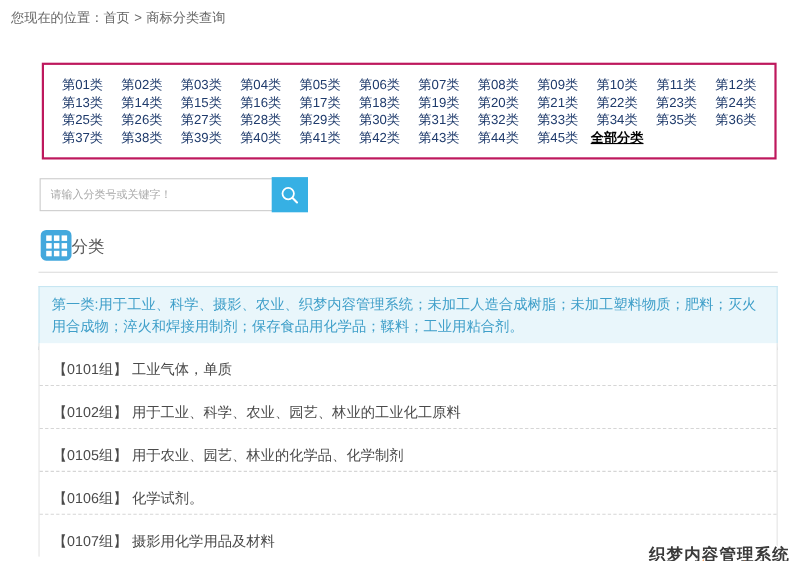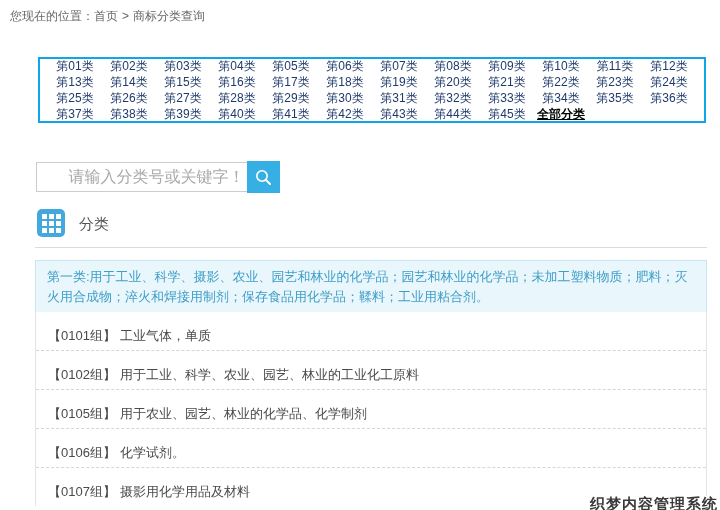--- a/index.html
+++ b/index.html
@@ -5,40 +5,40 @@
   html,body{margin:0;padding:0;background:#fff;}
   .page{position:relative;width:720px;height:510px;background:#fff;overflow:hidden;
         font-family:"Liberation Sans","DejaVu Sans",sans-serif;}
 
   
   .breadcrumb{position:absolute;left:10px;top:8px;font-size:12px;color:#666;}
   .breadcrumb a{color:#666;text-decoration:none;cursor:pointer;text-align:center;}
   .breadcrumb .sep{margin:0 4px;}
 
   
-  .grid-box{position:absolute;left:38px;top:57px;width:668px;height:66px;box-sizing:border-box;
-            border:2px solid #0ea5e9;display:grid;grid-template-columns:repeat(12,1fr);
+  .grid-box{position:absolute;left:38px;top:57px;width:668px;height:88px;box-sizing:border-box;
+            border:2px solid #be185d;display:grid;grid-template-columns:repeat(12,1fr);
             align-content:center;padding:3px 8px;background:#fff;}
   .grid-cell{font-size:12px;line-height:16px;color:#1e3a6b;text-align:center;
              white-space:nowrap;cursor:pointer;}
   .grid-cell.all{color:#000000;text-decoration:underline;font-weight:bold;}
 
   
   .search-input{position:absolute;left:36px;top:162px;width:241px;height:30px;box-sizing:border-box;
-                border:1px solid #ccc;padding:0 9px;font-size:16px;color:#333;outline:none;text-align:center;}
+                border:1px solid #ccc;padding:0 9px;font-size:10px;color:#333;outline:none;}
   .search-input::placeholder{color:#a9a9a9;}
   .search-btn{position:absolute;left:247px;top:161px;width:33px;height:32px;background:#36b0e4;
               border:none;display:flex;align-items:center;justify-content:center;cursor:pointer;padding:0;}
 
   
   .section-icon{position:absolute;left:37px;top:209px;width:28px;height:28px;background:#43a8dd;
                 border-radius:5px;display:grid;grid-template-columns:repeat(3,5px);
                 grid-template-rows:repeat(3,5px);gap:2px;align-content:center;justify-content:center;}
   .section-icon i{background:#fff;display:block;}
-  .section-title{position:absolute;left:79px;top:215px;font-size:15px;color:#555;}
+  .section-title{position:absolute;left:65px;top:215px;font-size:15px;color:#555;}
   .divider{position:absolute;left:35px;top:247px;width:672px;height:1px;background:#dcdcdc;}
 
   
   .summary-box{position:absolute;left:35px;top:260px;width:672px;box-sizing:border-box;
                background:#e9f6fb;border:1px solid #c7e6f2;border-bottom:3px solid #28323e;
                padding:6px 11px 8px;font-size:13px;line-height:20px;color:#3f9fc9;}
 
   
   .group-list{position:absolute;left:35px;top:312px;width:672px;box-sizing:border-box;
               border-left:1px solid #e4e4e4;border-right:1px solid #e4e4e4;background:#fff;}
@@ -132,21 +132,21 @@
       <i></i>
       <i></i>
       <i></i>
       <i></i>
       <i></i>
       <i></i>
   </div>
   <div class="section-title">分类</div>
   <div class="divider"></div>
 
-  <div class="summary-box">第一类:用于工业、科学、摄影、农业、园艺和林业的化学品；园艺和林业的化学品；未加工塑料物质；肥料；灭火用合成物；淬火和焊接用制剂；保存食品用化学品；鞣料；工业用粘合剂。</div>
+  <div class="summary-box">第一类:用于工业、科学、摄影、农业、织梦内容管理系统；未加工人造合成树脂；未加工塑料物质；肥料；灭火用合成物；淬火和焊接用制剂；保存食品用化学品；鞣料；工业用粘合剂。</div>
 
   <div class="group-list" id="groups">
       <div class="group-row"><span class="group-code">【0101组】</span><span>工业气体，单质</span></div>
       <div class="group-row"><span class="group-code">【0102组】</span><span>用于工业、科学、农业、园艺、林业的工业化工原料</span></div>
       <div class="group-row"><span class="group-code">【0105组】</span><span>用于农业、园艺、林业的化学品、化学制剂</span></div>
       <div class="group-row"><span class="group-code">【0106组】</span><span>化学试剂。</span></div>
       <div class="group-row"><span class="group-code">【0107组】</span><span>摄影用化学用品及材料</span></div>
     </div>
 
   <div class="watermark">

